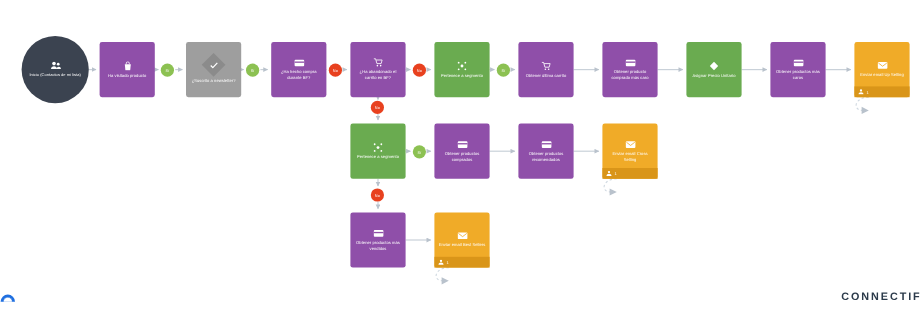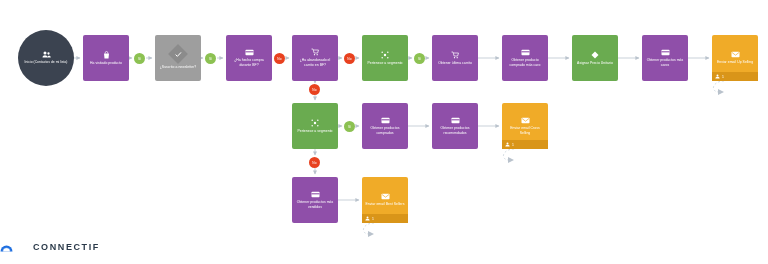--- a/index.html
+++ b/index.html
@@ -142,22 +142,22 @@
   .pill-no  { background: #e8411f; }
 
   
   #footer {
     position: absolute;
     left: 0;
     bottom: 12px;
     width: 768px;
     display: flex;
     align-items: center;
-    justify-content: flex-start;
-    gap: 20px;
+    justify-content: space-between;
+    gap: 4px;
   }
   #footer .logo-text {
     font-size: 9px;
     font-weight: bold;
     letter-spacing: 1.6px;
     color: #2b3a4a;
   }
 </style>
 </head>
 <body>

